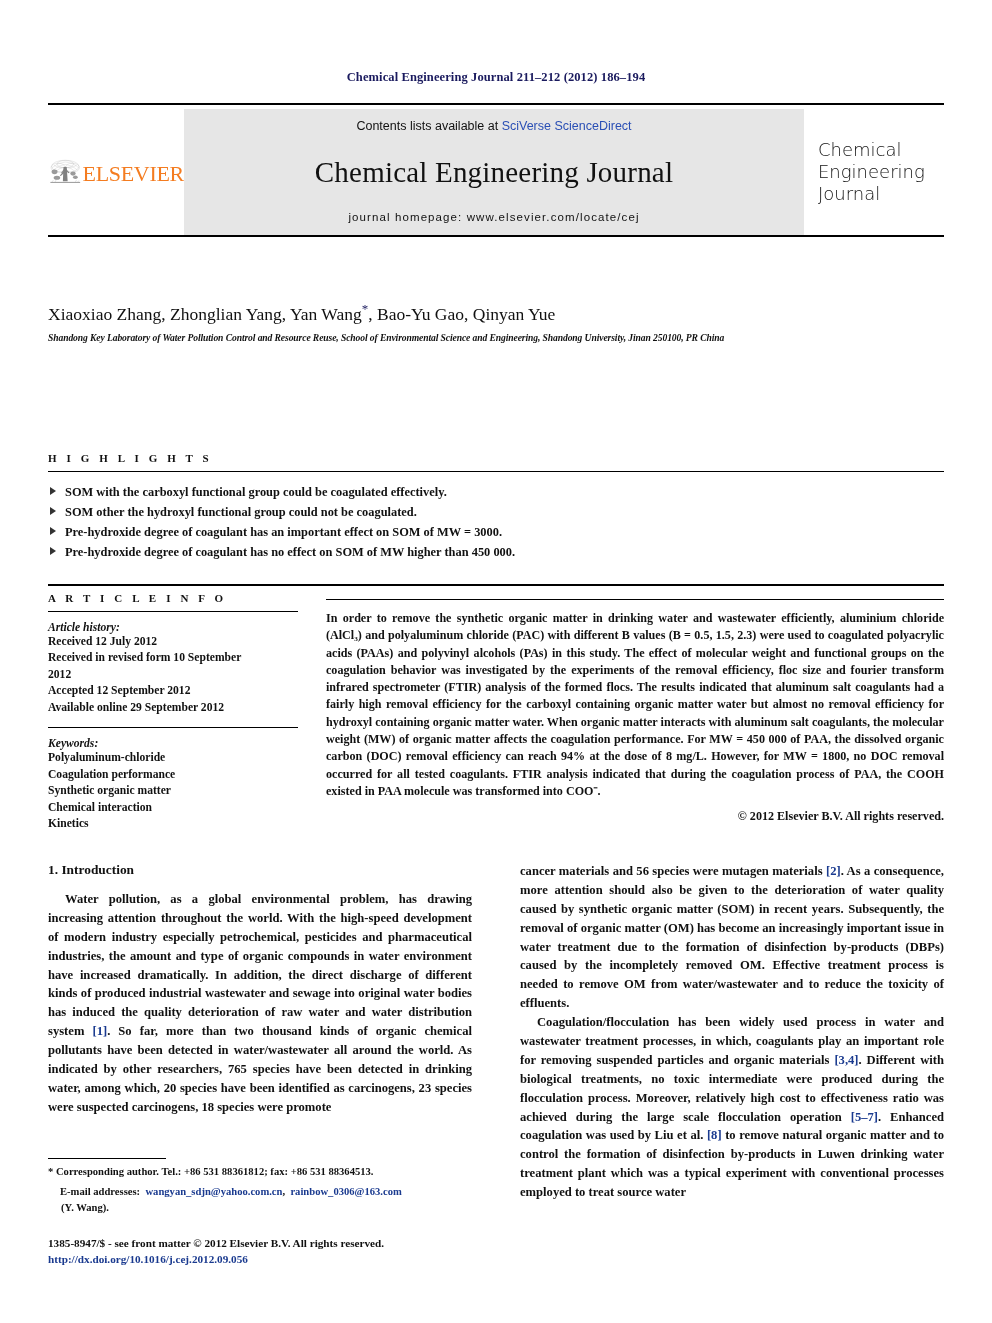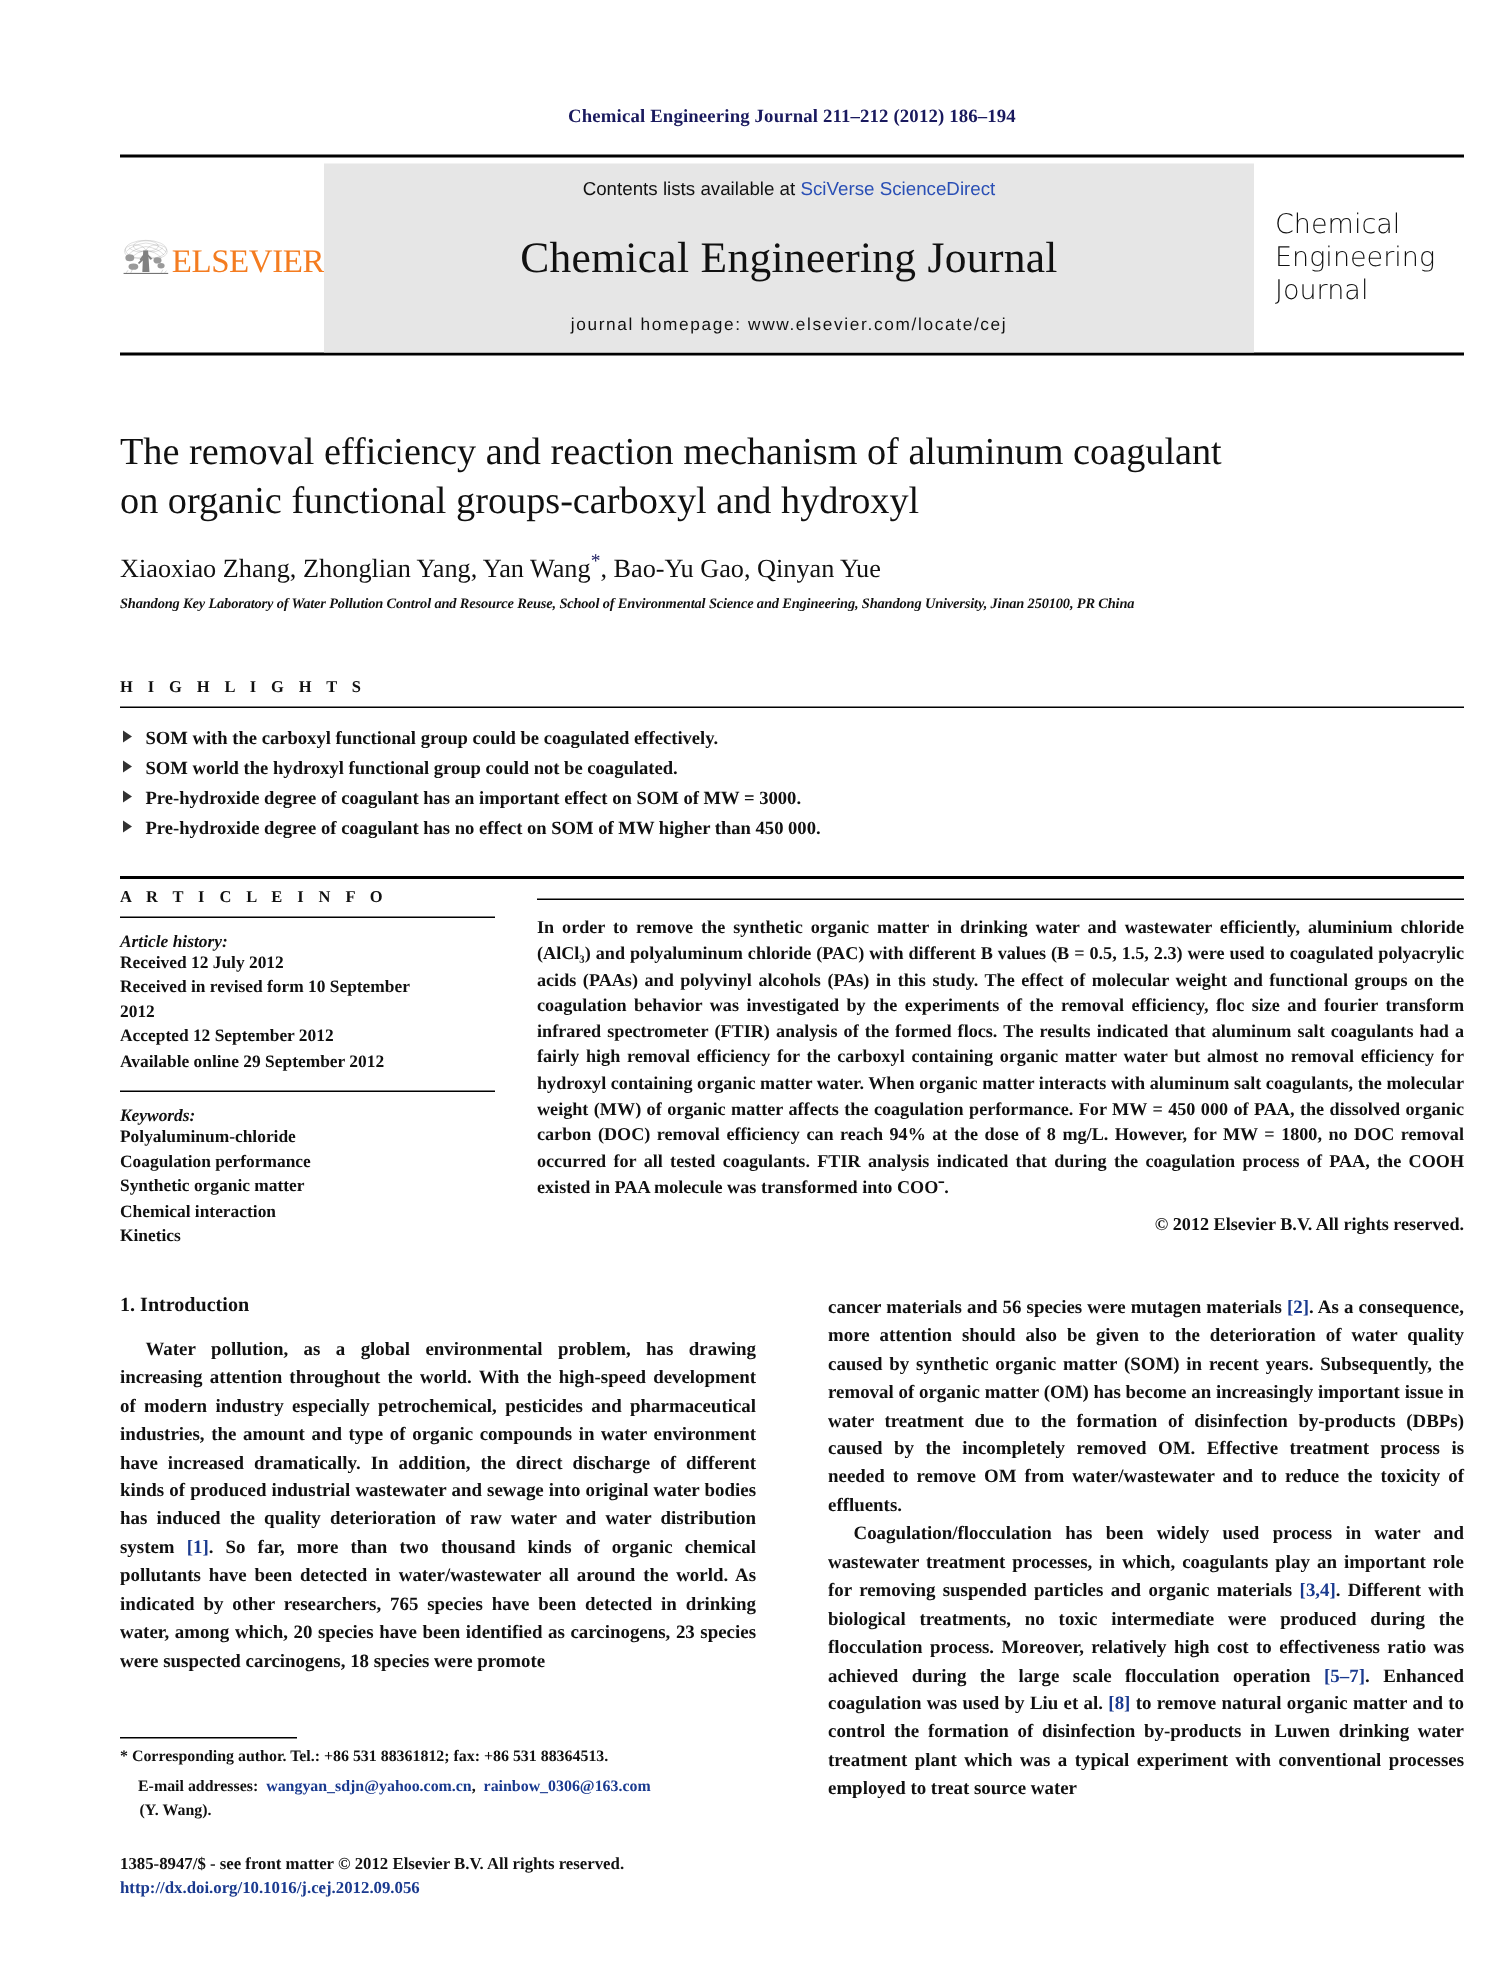--- a/index.html
+++ b/index.html
@@ -13,21 +13,20 @@
     font-family: "Liberation Serif", serif;
     color: #000000;
     position: relative;
     overflow: hidden;
   }
   .page {
     position: absolute;
     left: 0; top: 0;
     width: 808px;
     height: 1323px;
-    margin-left: 32px;
   }
 
   
   .running-head {
     position: absolute;
     left: 0; top: 70px;
     width: 992px;
     text-align: center;
     font-family: "Liberation Serif", serif;
     font-weight: bold;
@@ -333,34 +332,30 @@
           <div>Engineering</div>
           <div>Journal</div>
         </div>
       </div>
 
     </div>
     <div class="rule-thick"></div>
   </div>
 
   <div class="title-block">
-    <h1 class="article-title">
-      <span>The removal efficiency and reaction mechanism of aluminum coagulant</span><br>
-      <span>on organic functional groups-carboxyl and hydroxyl</span>
-    </h1>
     <div class="authors"><span>Xiaoxiao Zhang, Zhonglian Yang, Yan Wang</span><span class="corr-star">*</span><span>, Bao-Yu Gao, Qinyan Yue</span></div>
     <div class="affiliation">Shandong Key Laboratory of Water Pollution Control and Resource Reuse, School of Environmental Science and Engineering, Shandong University, Jinan 250100, PR China</div>
   </div>
 
   <div class="hl-block">
     <div class="sec-label">H I G H L I G H T S</div>
     <div class="hl-rule"></div>
     <ul class="hl-list">
       <li class="hl-item"><span class="tri"></span><span>SOM with the carboxyl functional group could be coagulated effectively.</span></li>
-      <li class="hl-item"><span class="tri"></span><span>SOM world the hydroxyl functional group could not be coagulated.</span></li>
+      <li class="hl-item"><span class="tri"></span><span>SOM other the hydroxyl functional group could not be coagulated.</span></li>
       <li class="hl-item"><span class="tri"></span><span>Pre-hydroxide degree of coagulant has an important effect on SOM of MW = 3000.</span></li>
       <li class="hl-item"><span class="tri"></span><span>Pre-hydroxide degree of coagulant has no effect on SOM of MW higher than 450 000.</span></li>
     </ul>
     <div class="hl-bottom-rule"></div>
   </div>
 
   <div class="info-area">
     <div class="two-col">
 
       <div class="col-left">

